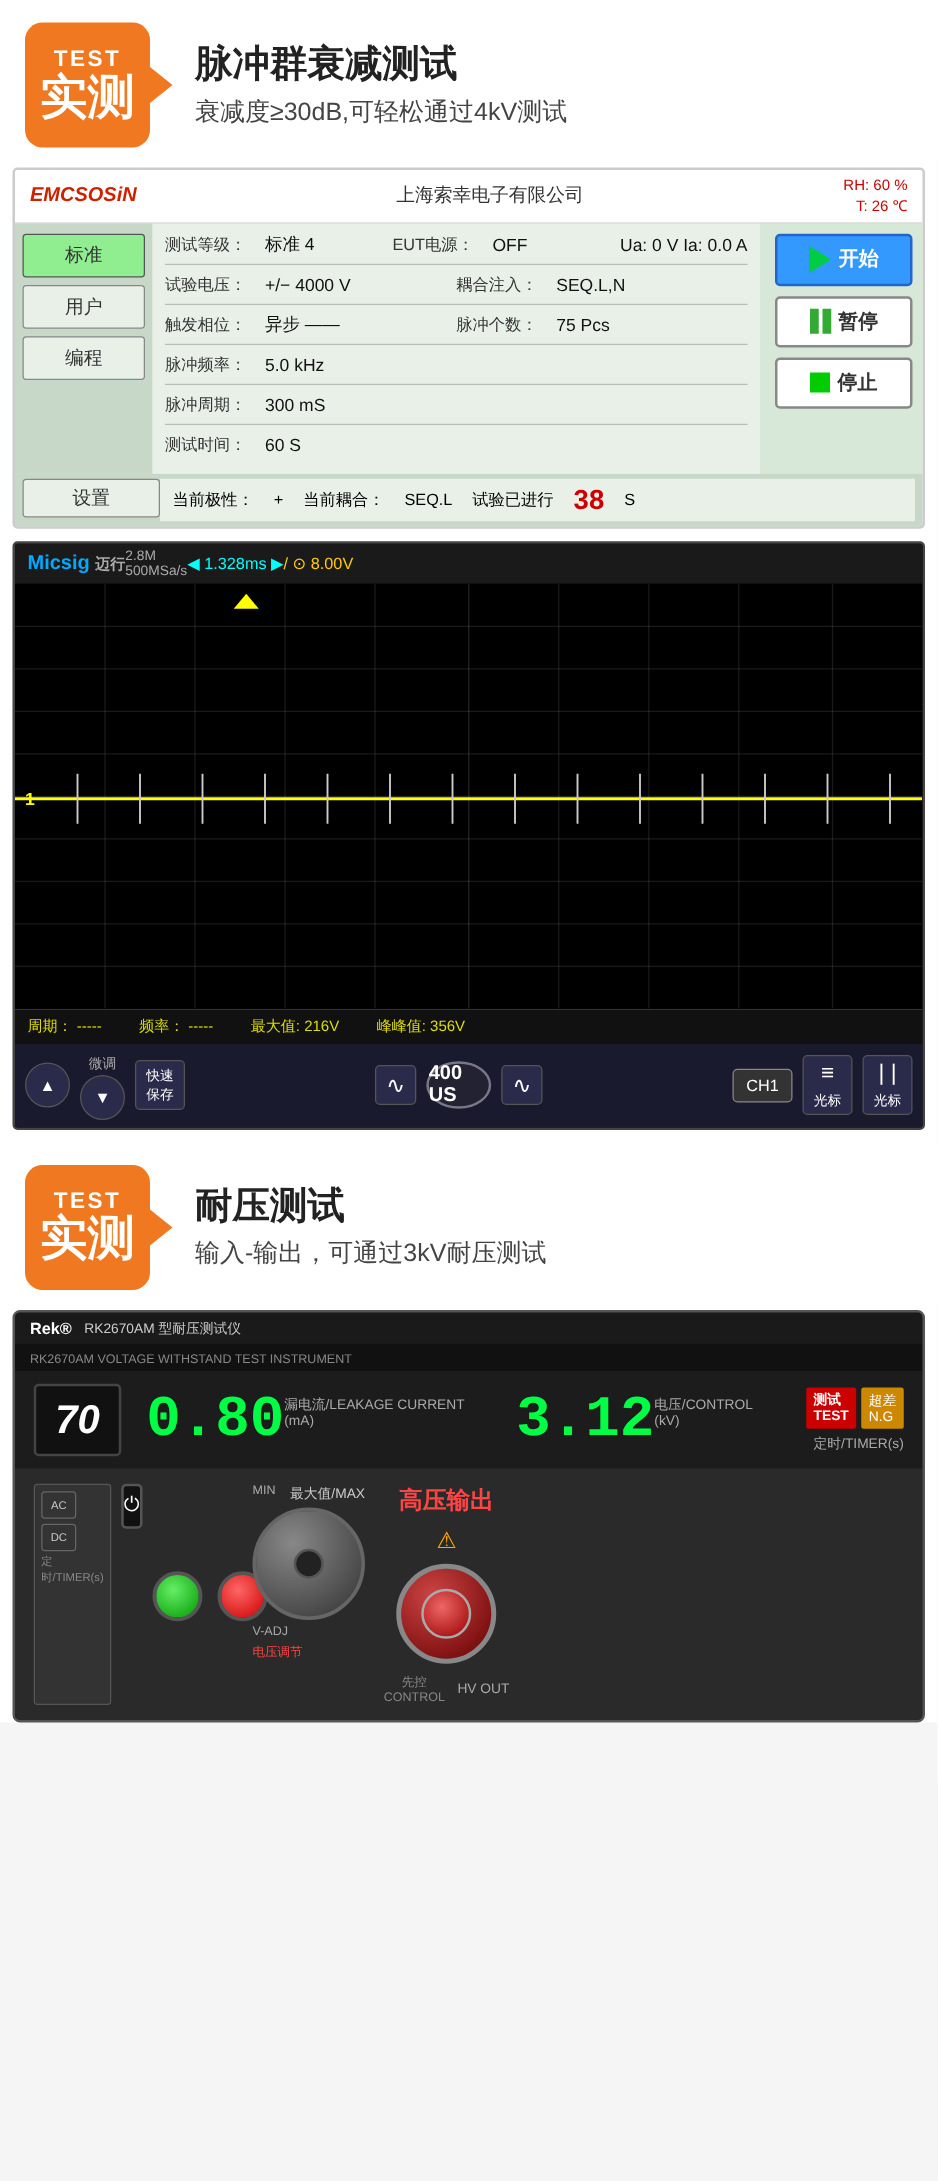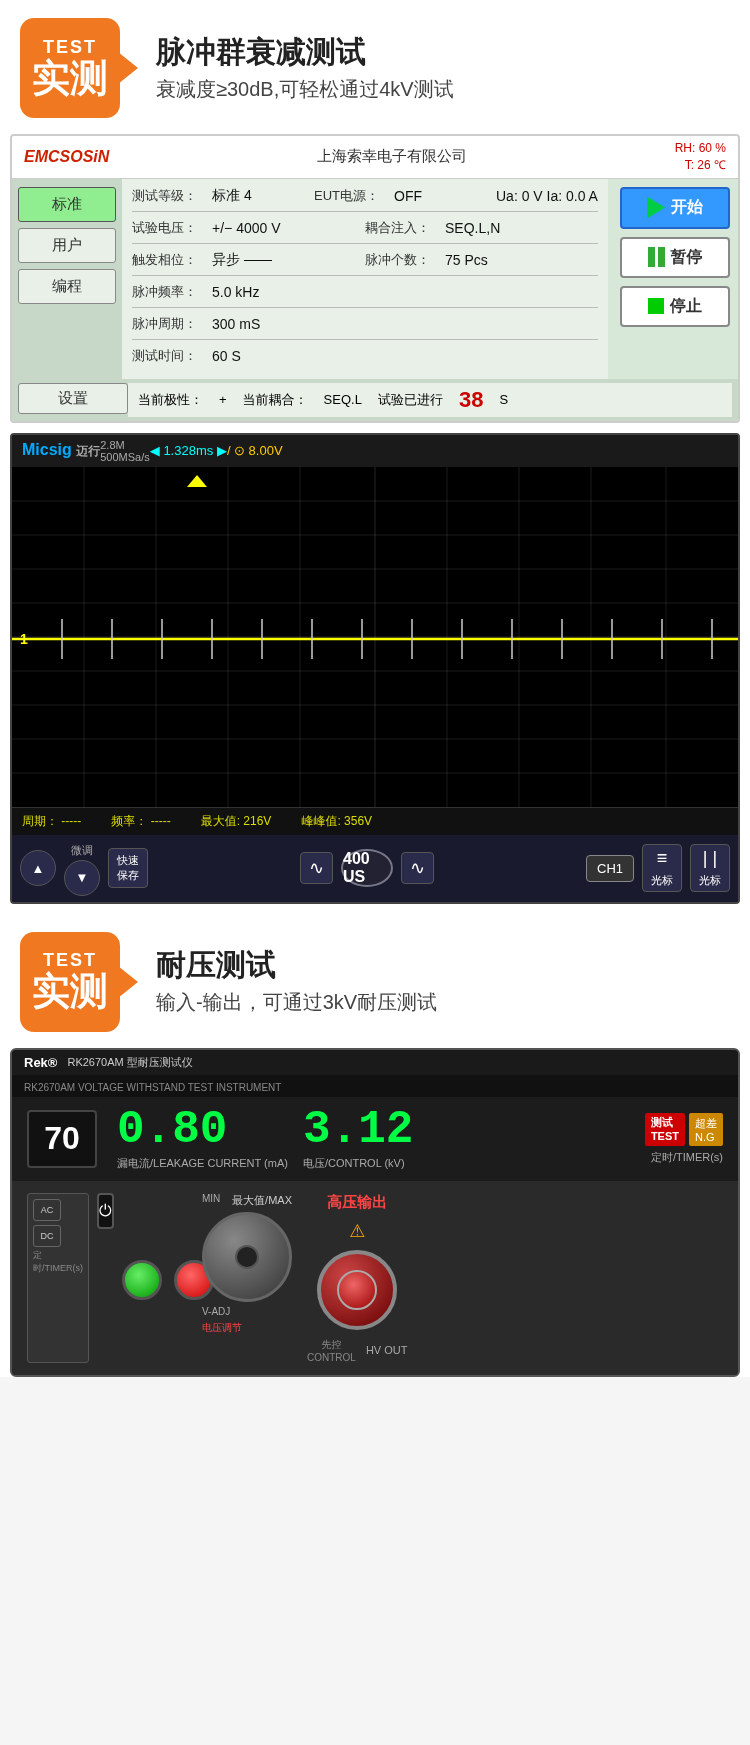--- a/index.html
+++ b/index.html
@@ -419,32 +419,33 @@
       border: 2px solid #444;
       border-radius: 4px;
       width: 70px;
       height: 58px;
       display: flex;
       align-items: center;
       justify-content: center;
       font-size: 32px;
       font-weight: bold;
       color: #fff;
+      font-style: italic;
     }
 
     .vt-display-values {
       flex: 1;
       display: flex;
       gap: 15px;
       align-items: flex-end;
     }
 
     .vt-value-group {
       display: flex;
-      flex-direction: column;
+      flex-direction: row;
       align-items: flex-start;
     }
 
     .vt-number {
       font-size: 46px;
       font-weight: bold;
       color: #00ff44;
       font-family: 'Courier New', monospace;
       line-height: 1;
     }
@@ -584,21 +585,21 @@
 
     .vt-right-controls {
       display: flex;
       flex-direction: column;
       align-items: center;
       gap: 8px;
     }
 
     .vt-hv-label {
       color: #ff4444;
-      font-size: 15px;
+      font-size: 19px;
       font-weight: bold;
     }
 
     .vt-hv-knob {
       width: 80px;
       height: 80px;
       background: radial-gradient(circle at 35% 30%, #cc4444, #660000);
       border-radius: 50%;
       border: 4px solid #888;
       position: relative;

